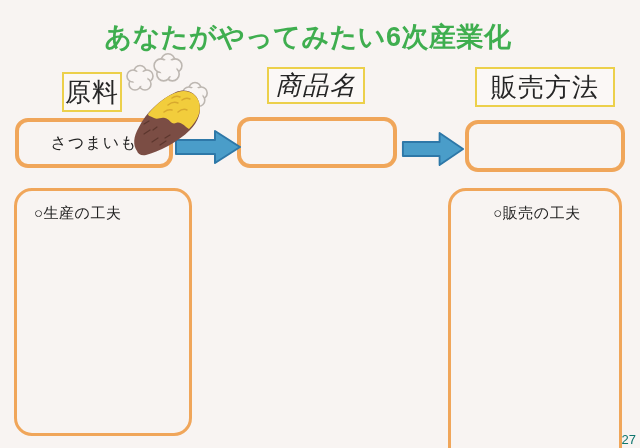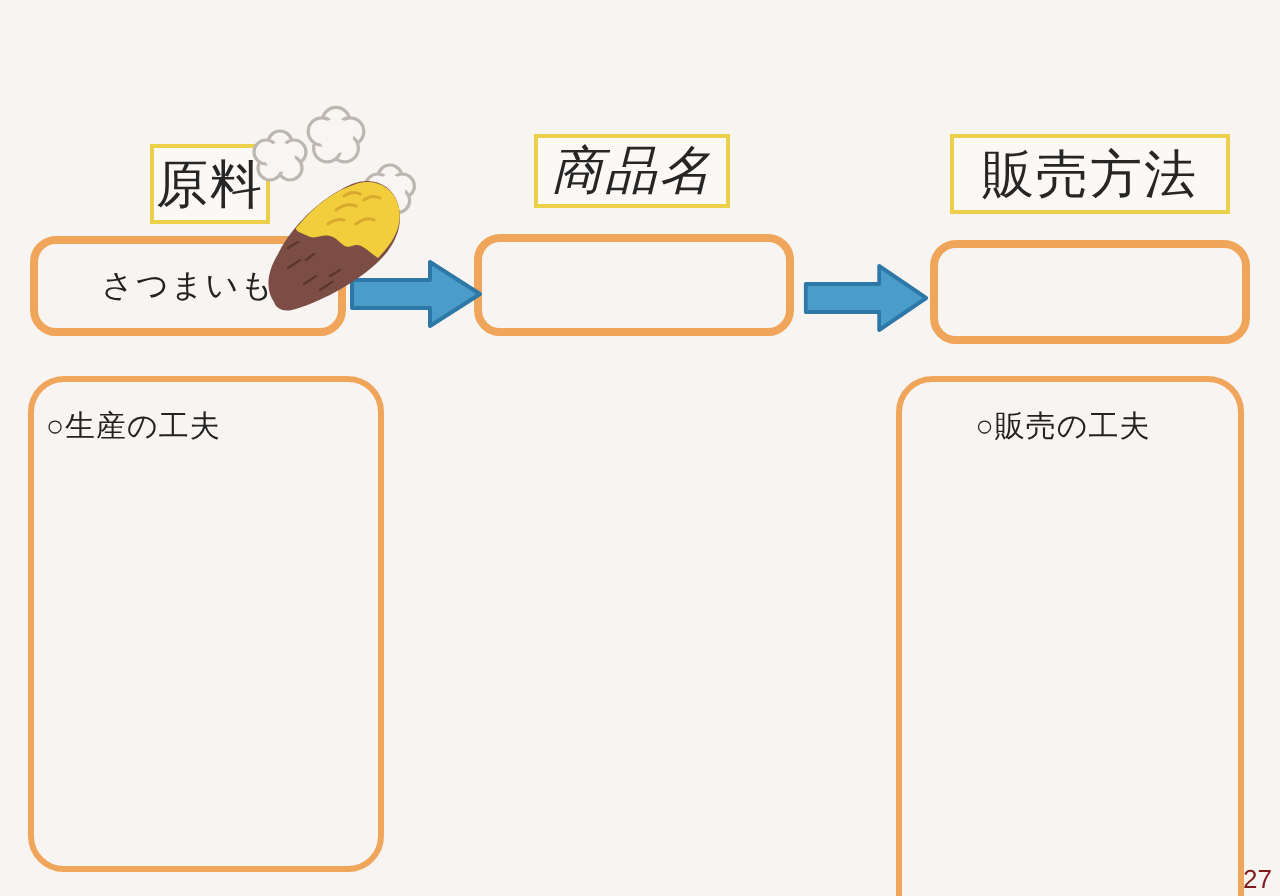--- a/index.html
+++ b/index.html
@@ -19,56 +19,57 @@
     font-size:27px;font-weight:600;letter-spacing:0.5px;
     color:#3fae4f;
   }
   .hdr{
     position:absolute;box-sizing:border-box;
     border:2px solid #ecd04b;background:#fbf8f6;
     display:flex;align-items:center;justify-content:center;
     font-size:26px;font-weight:500;color:#262626;
     letter-spacing:1px;white-space:nowrap;
   }
-  .h1{left:75px;top:72px;width:60px;height:40px;}
+  .h1{left:62px;top:72px;width:60px;height:40px;}
   .h2{left:267px;top:67px;width:98px;height:37px;font-style:italic;}
   .h3{left:475px;top:67px;width:140px;height:40px;}
   .vbox{
     position:absolute;box-sizing:border-box;
     border:4px solid #f0a65a;border-radius:13px;
     display:flex;align-items:center;justify-content:center;
   }
   .v1{left:15px;top:118px;width:158px;height:50px;}
   .v2{left:237px;top:117px;width:160px;height:51px;}
   .v3{left:465px;top:120px;width:160px;height:52px;}
   .vtext{font-size:16px;color:#222;letter-spacing:1px;}
   .arrow{position:absolute;z-index:4;}
   .a1{left:174px;top:128px;width:68px;height:38px;}
   .a2{left:401px;top:130px;width:64px;height:38px;}
   .arrow path{fill:#4a9dc9;stroke:#2e78a8;stroke-width:2;stroke-linejoin:round;}
   .potato-svg{position:absolute;left:120px;top:50px;width:100px;height:110px;z-index:5;}
   .nbox{
     position:absolute;box-sizing:border-box;
     border:3px solid #f0a65a;border-radius:18px;
-    padding:13px 13px 0 6px;
+    padding:13px 13px 0 17px;
   }
   .n1{left:14px;top:188px;width:178px;height:248px;}
   .n2{left:230px;top:188px;width:176px;height:248px;}
   .n3{left:448px;top:188px;width:174px;height:306px;text-align:center;}
   .nlabel{font-size:15px;color:#222;letter-spacing:0.5px;}
   .pagenum{
     position:absolute;right:4px;bottom:1px;
-    font-size:13px;color:#7f1d1d;margin-top:32px;
+    font-size:13px;color:#0f766e;margin-top:32px;
   }
 </style>
 </head>
 <body>
 
 <div class="slide">
 
+  <h1 class="title">あなたがやってみたい6次産業化</h1>
 
   <div class="hdr h1">原料</div>
   <div class="hdr h2">商品名</div>
   <div class="hdr h3">販売方法</div>
 
   <div class="vbox v1">
     <span class="vtext">さつまいも</span>
   </div>
   <div class="vbox v2">
     <span class="vtext"></span>

